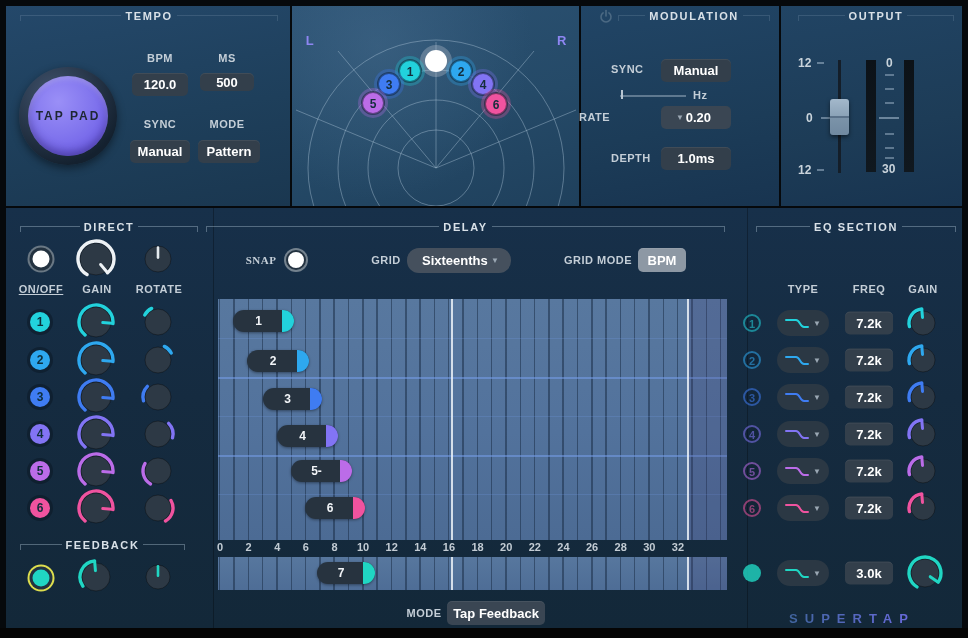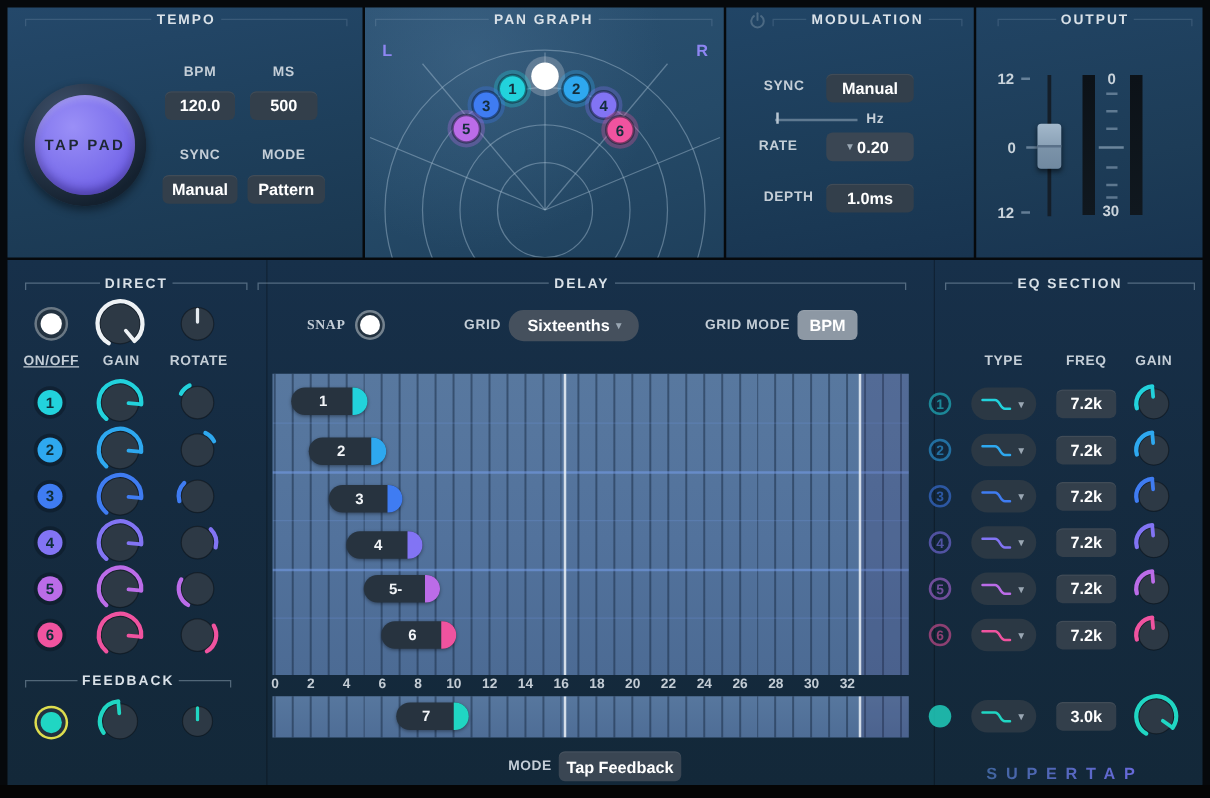--- a/index.html
+++ b/index.html
@@ -94,25 +94,20 @@
   <div class="bg bottom"></div>
   <div class="vdiv" style="left:213px;"></div>
   <div class="vdiv" style="left:747px;"></div>
   <div class="blackbar"></div>
 
   <div class="sechead faint" style="left:20px;top:10px;width:258px;">
     <span class="ln l"></span>
       <span class="ttl">TEMPO</span>
       <span class="ln r"></span>
   </div>
-  <div class="sechead faint" style="left:300px;top:10px;width:270px;">
-    <span class="ln l"></span>
-      <span class="ttl">PAN GRAPH</span>
-      <span class="ln r"></span>
-  </div>
   <div class="sechead faint" style="left:618px;top:10px;width:152px;">
     <span class="ln l"></span>
       <span class="ttl">MODULATION</span>
       <span class="ln r"></span>
   </div>
   <div class="sechead faint" style="left:798px;top:10px;width:156px;">
     <span class="ln l"></span>
       <span class="ttl">OUTPUT</span>
       <span class="ln r"></span>
   </div>
@@ -140,21 +135,21 @@
   <div class="tappad-outer">
     <div class="tappad-inner">
         <span>TAP PAD</span>
       </div>
   </div>
   <span class="lbl" style="left:160px;top:52px;">BPM</span>
   <span class="lbl" style="left:227px;top:52px;">MS</span>
   <div class="pill" style="left:132px;top:73px;width:56px;height:23px;">
     <span>120.0</span>
     </div>
-  <div class="pill" style="left:200px;top:73px;width:54px;height:23px;">
+  <div class="pill" style="left:200px;top:73px;width:54px;height:18px;">
     <span>500</span>
     </div>
   <span class="lbl" style="left:160px;top:118px;">SYNC</span>
   <span class="lbl" style="left:227px;top:118px;">MODE</span>
   <div class="pill" style="left:130px;top:140px;width:60px;height:23px;">
     <span>Manual</span>
     </div>
   <div class="pill" style="left:198px;top:140px;width:62px;height:23px;">
     <span>Pattern</span>
     </div>
@@ -201,21 +196,21 @@
     <path d="M 10.9 3.9 A 5 5 0 1 1 5.1 3.9" fill="none" stroke="#4b6983" stroke-width="1.6" stroke-linecap="round"></path>
     <line x1="8" y1="1.5" x2="8" y2="7" stroke="#4b6983" stroke-width="1.6" stroke-linecap="round"></line>
   </svg>
   <span class="lbl-l" style="left:611px;top:63px;">SYNC</span>
   <div class="pill" style="left:661px;top:59px;width:70px;height:23px;">
     <span>Manual</span>
     </div>
   <div class="slider-line" style="left:620px;top:95px;width:66px;height:2px;"></div>
   <div class="slider-line" style="left:621px;top:90px;width:2px;height:9px;background:#b8c6d2;"></div>
   <span class="lbl-l" style="left:693px;top:89px;">Hz</span>
-  <span class="lbl-l" style="left:607px;top:111px;">RATE</span>
+  <span class="lbl-l" style="left:579px;top:111px;">RATE</span>
   <div class="dropdown" style="left:661px;top:106px;width:70px;height:23px;border-radius:5px;background:#3a4653;">
     <span class="caret">▼</span>
     <span style="margin-right:8px;">0.20</span>
   </div>
   <span class="lbl-l" style="left:611px;top:152px;">DEPTH</span>
   <div class="pill" style="left:661px;top:147px;width:70px;height:23px;">
     <span>1.0ms</span>
     </div>
 
   <span class="num" style="left:798px;top:56px;">12</span>

